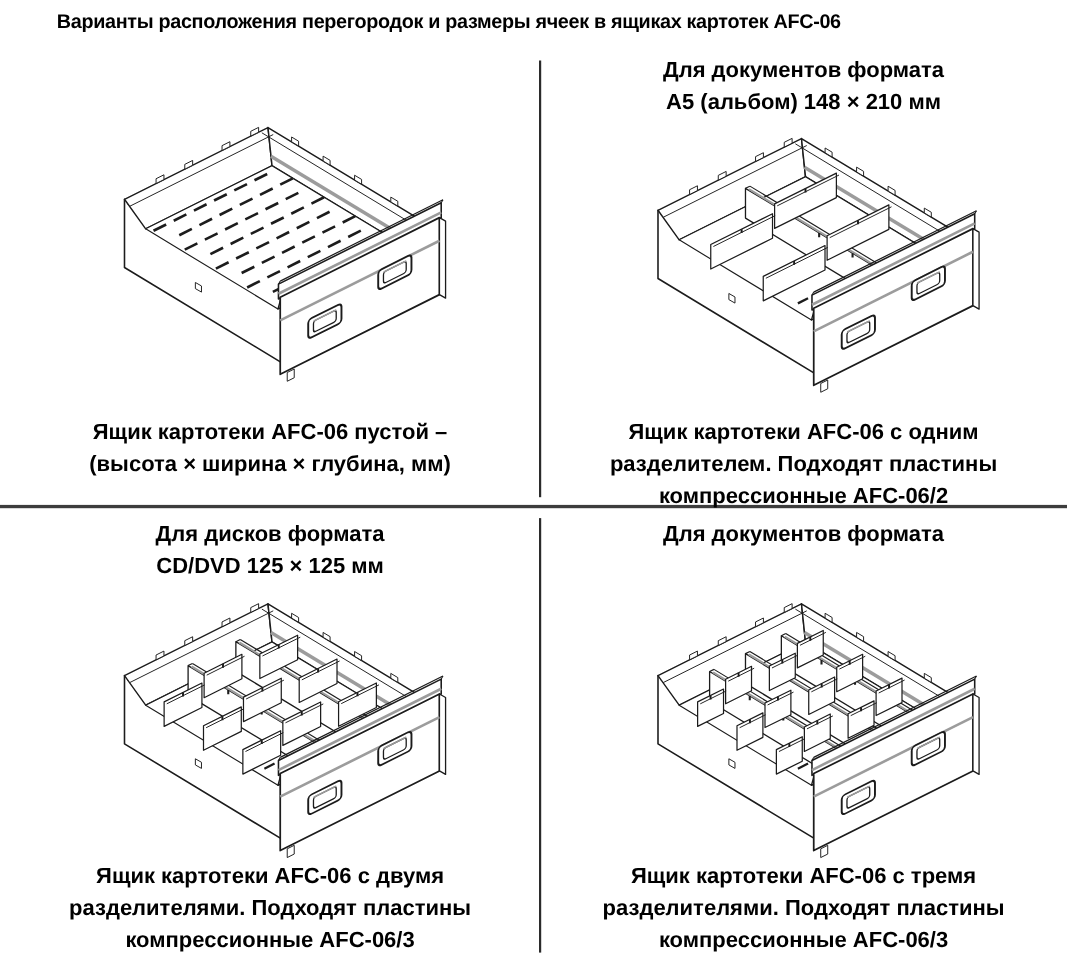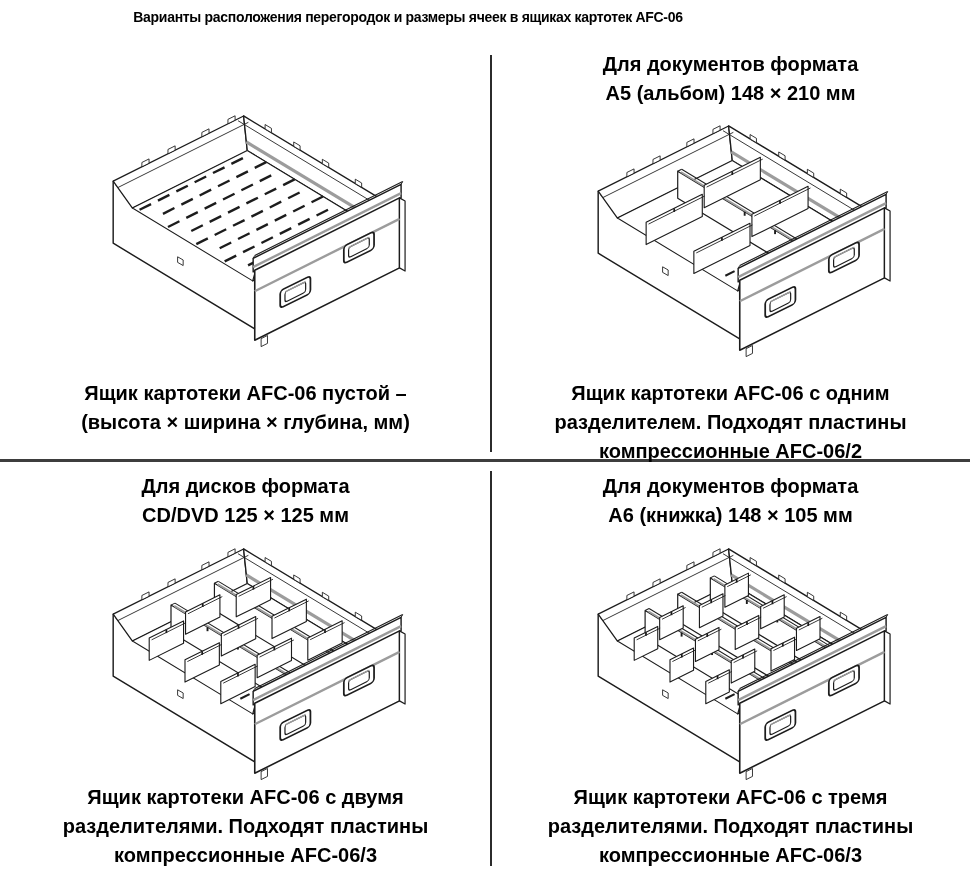--- a/index.html
+++ b/index.html
@@ -1,20 +1,20 @@
 <!DOCTYPE html>
 <html><head>
 <meta charset="utf-8">
 <style>
   html,body{margin:0;padding:0;background:#fff}
   body{width:970px;height:870px;overflow:hidden;position:relative;
        font-family:"Liberation Sans","DejaVu Sans",sans-serif;color:#000;}
   .stage{position:absolute;left:0;top:0;width:970px;height:870px;background:#fff}
   .title{position:absolute;top:9px;left:0;width:816px;text-align:center;
-         font-size:14px;font-weight:700;letter-spacing:-0.3px;white-space:nowrap}
+         font-size:18px;font-weight:700;letter-spacing:-0.3px;white-space:nowrap}
   .quad{position:absolute}
   #q0{left:0;top:45px;width:491px;height:414px}
   #q1{left:491px;top:45px;width:479px;height:414px}
   #q2{left:0;top:463px;width:491px;height:407px}
   #q3{left:491px;top:463px;width:479px;height:407px}
   .q-header,.q-caption{position:absolute;left:0;width:100%;text-align:center;
          font-size:20px;font-weight:700;line-height:29px}
   #q1 .q-header{top:5px}
   #q2 .q-header,#q3 .q-header{top:9px}
   #q0 .q-caption,#q1 .q-caption{top:334px}
@@ -310,21 +310,20 @@
     <div class="q-caption">
       <div>Ящик картотеки AFC-06 с двумя</div>
       <div>разделителями. Подходят пластины</div>
       <div>компрессионные AFC-06/3</div>
     </div>
   </div>
 
   <div class="quad" id="q3">
     <div class="q-header">
       <div>Для документов формата</div>
-      <div>А6 (книжка) 148 × 105 мм</div>
     </div>
     <svg class="drawer-svg" viewBox="0 0 430 310">
         <polygon points="48,98 228,207 228,285 48,176" fill="#fff" stroke="#1c1c1c" stroke-width="1.8" stroke-linejoin="round"></polygon>
         <line x1="51" y1="103" x2="231" y2="212" stroke="#1c1c1c" stroke-width="1.1"></line>
         <polygon points="129,193.1 136,197.1 136,204.1 129,200.1" fill="#fff" stroke="#1c1c1c" stroke-width="1.1" stroke-linejoin="round"></polygon>
         <polygon points="48,98 212,16 216.6,59.6 72.2,131.8" fill="#fff" stroke="#1c1c1c" stroke-width="1.6" stroke-linejoin="round"></polygon>
         <polygon points="212,16 392,125 367.8,151.2 216.6,59.6" fill="#fff" stroke="#1c1c1c" stroke-width="1.7" stroke-linejoin="round"></polygon>
         <line x1="215.4" y1="48.7" x2="373.8" y2="144.6" stroke="#9c9c9c" stroke-width="4"></line>
         <polygon points="72.2,131.8 216.6,59.6 367.8,151.2 223.4,223.4" fill="#fff" stroke="#1c1c1c" stroke-width="1.3" stroke-linejoin="round"></polygon>
         <line x1="54" y1="106" x2="218" y2="24" stroke="#1c1c1c" stroke-width="1.1"></line>

